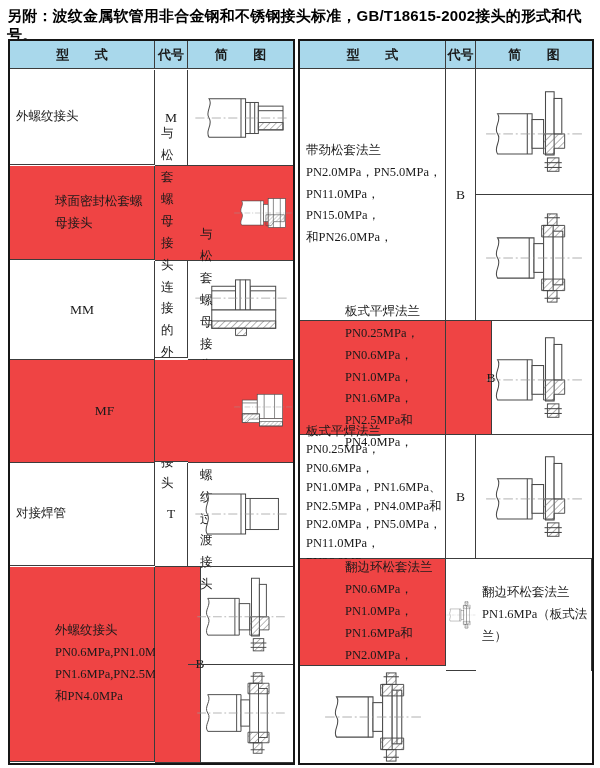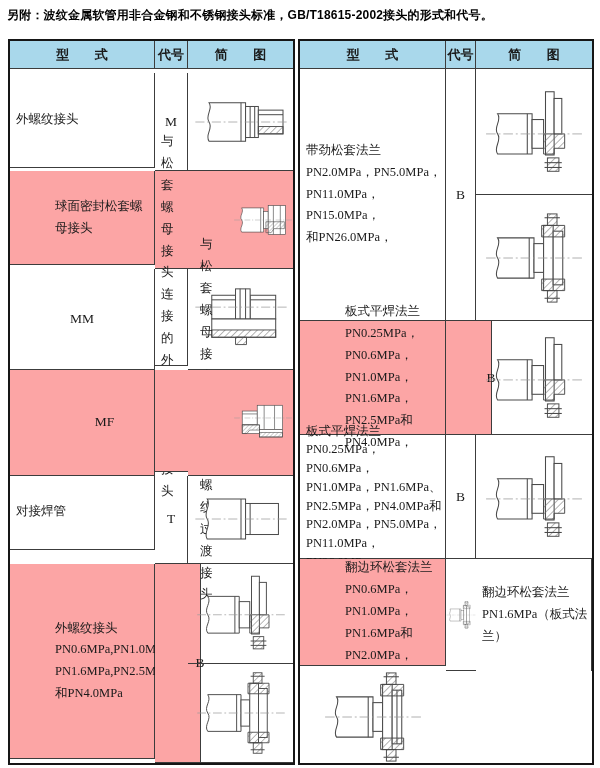--- a/index.html
+++ b/index.html
@@ -1,38 +1,38 @@
 <!DOCTYPE html>
 <html><head>
 <meta charset="utf-8">
 <style>
   html,body{margin:0;padding:0;width:600px;height:768px;background:#fff;overflow:hidden;
     font-family:"Liberation Sans",sans-serif;color:#1a1a1a;}
-  #title{position:absolute;left:7px;top:7px;width:586px;font-size:12px;font-weight:bold;
+  #title{position:absolute;left:7px;top:7px;width:586px;font-size:15px;font-weight:bold;
     letter-spacing:.2px;color:#000;}
   #tables{position:absolute;left:8px;top:39px;display:flex;gap:3px;}
   .tbl{display:grid;border:2px solid #161616;background:#fff;}
   .tl{grid-template-columns:145px 33px 105px;}
   .tr{grid-template-columns:146px 30px 116px;}
   .c{box-sizing:border-box;border-right:1px solid #3c3c3c;border-bottom:1px solid #3c3c3c;
     display:flex;align-items:center;justify-content:center;}
   .nr{border-right:none;}
   .nb{border-bottom:none;}
   .th{background:#a9d8eb;font-size:13px;font-weight:bold;height:28px;}
   .sp{word-spacing:22px;}
   .type{justify-content:flex-start;padding:4px 2px 4px 6px;font-family:"Liberation Serif",serif;
     font-size:12.5px;line-height:1.75;white-space:pre-line;}
   .tight{line-height:1.5;}
   .code{font-family:"Liberation Serif",serif;font-size:13.5px;}
-  .y{background:#fca5a5;padding-left:45px;}
+  .y{background:#ef4444;padding-left:45px;}
   .diag{flex-direction:column;align-items:stretch;padding:0;}
   .sub{flex:1;display:flex;align-items:center;justify-content:center;}
   .sub1{border-bottom:1px solid #3c3c3c;}
   
-  .lh1{height:95px}.lh2{height:94px}.lh3{height:97px}.lh4{height:102px}.lh5{height:74px}.lh6{height:195px}
+  .lh1{height:95px}.lh2{height:94px}.lh3{height:97px}.lh4{height:102px}.lh5{height:103px}.lh6{height:195px}
   .rh1{height:252px}.rh2{height:114px}.rh3{height:124px}.rh4{height:107px}.rh5{height:112px}
   .dwg .cl{stroke:#999;stroke-width:.8;stroke-dasharray:10 3 2 3;fill:none;}
   .dwg .o{stroke:#4a4a4a;stroke-width:1.1;fill:#fff;}
   .dwg .l{stroke:#4a4a4a;stroke-width:1.1;fill:none;}
   .dwg .h{stroke:#4a4a4a;stroke-width:1;fill:url(#hatch) #c9c9c9;}
 </style>
 </head>
 <body>
 
 <svg width="0" height="0" style="position:absolute">

